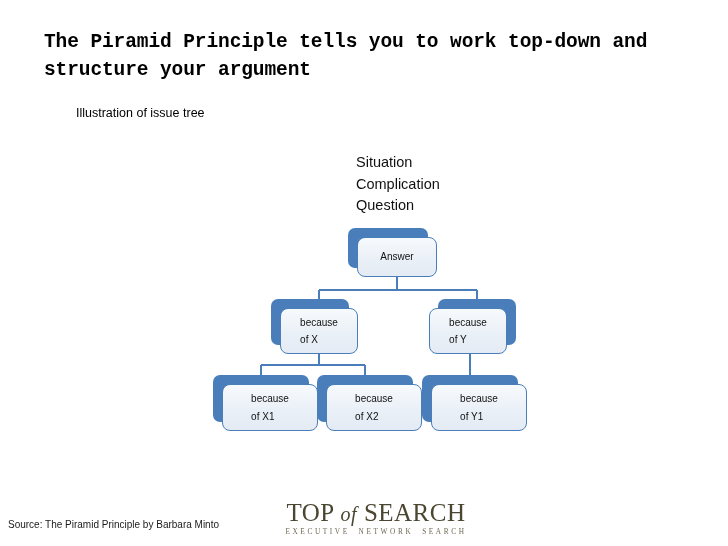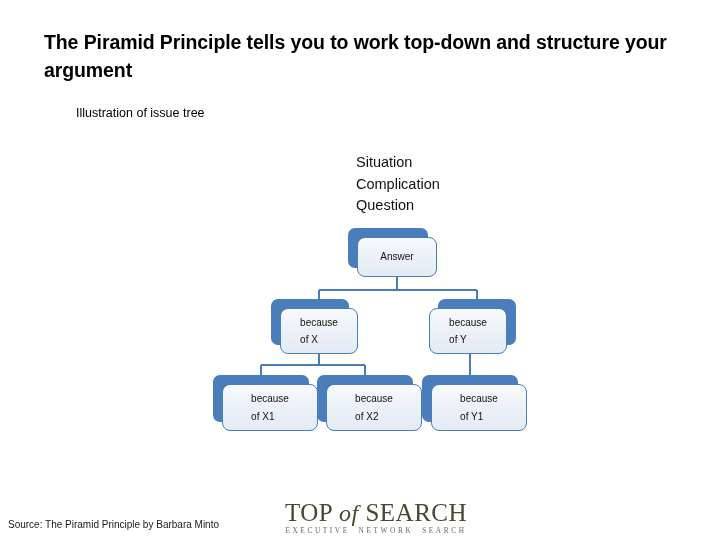--- a/index.html
+++ b/index.html
@@ -20,20 +20,21 @@
   #slide-title {
     position: absolute;
     left: 44px;
     top: 28px;
     width: 650px;
     font-size: 19.5px;
     font-weight: bold;
     line-height: 28px;
     letter-spacing: -0.1px;
     color: #000000;
+    font-family: Liberation Mono, monospace;
   }
   #slide-subtitle {
     position: absolute;
     left: 44px;
     top: 106px;
     font-size: 12.5px;
     font-weight: normal;
     color: #000000;
     margin-left: 32px;
   }
@@ -128,21 +129,21 @@
   #logo-wordmark {
     font-family: "Liberation Serif", serif;
     font-size: 25px;
     line-height: 26px;
     color: #4a4632;
     letter-spacing: 0.5px;
     white-space: pre;
   }
   #logo-wordmark .it {
     font-style: italic;
-    font-size: 24px;
+    font-size: 20px;
   }
   #logo-tagline {
     font-family: "Liberation Serif", serif;
     font-size: 7.3px;
     line-height: 10px;
     color: #6d6a52;
     letter-spacing: 2.6px;
     margin-top: 0;
     white-space: pre;
   }

